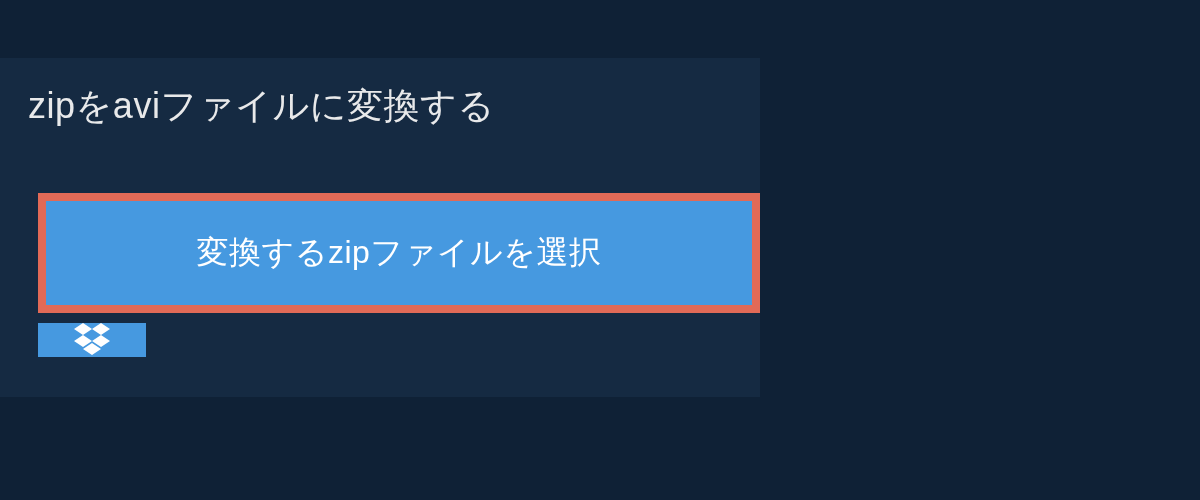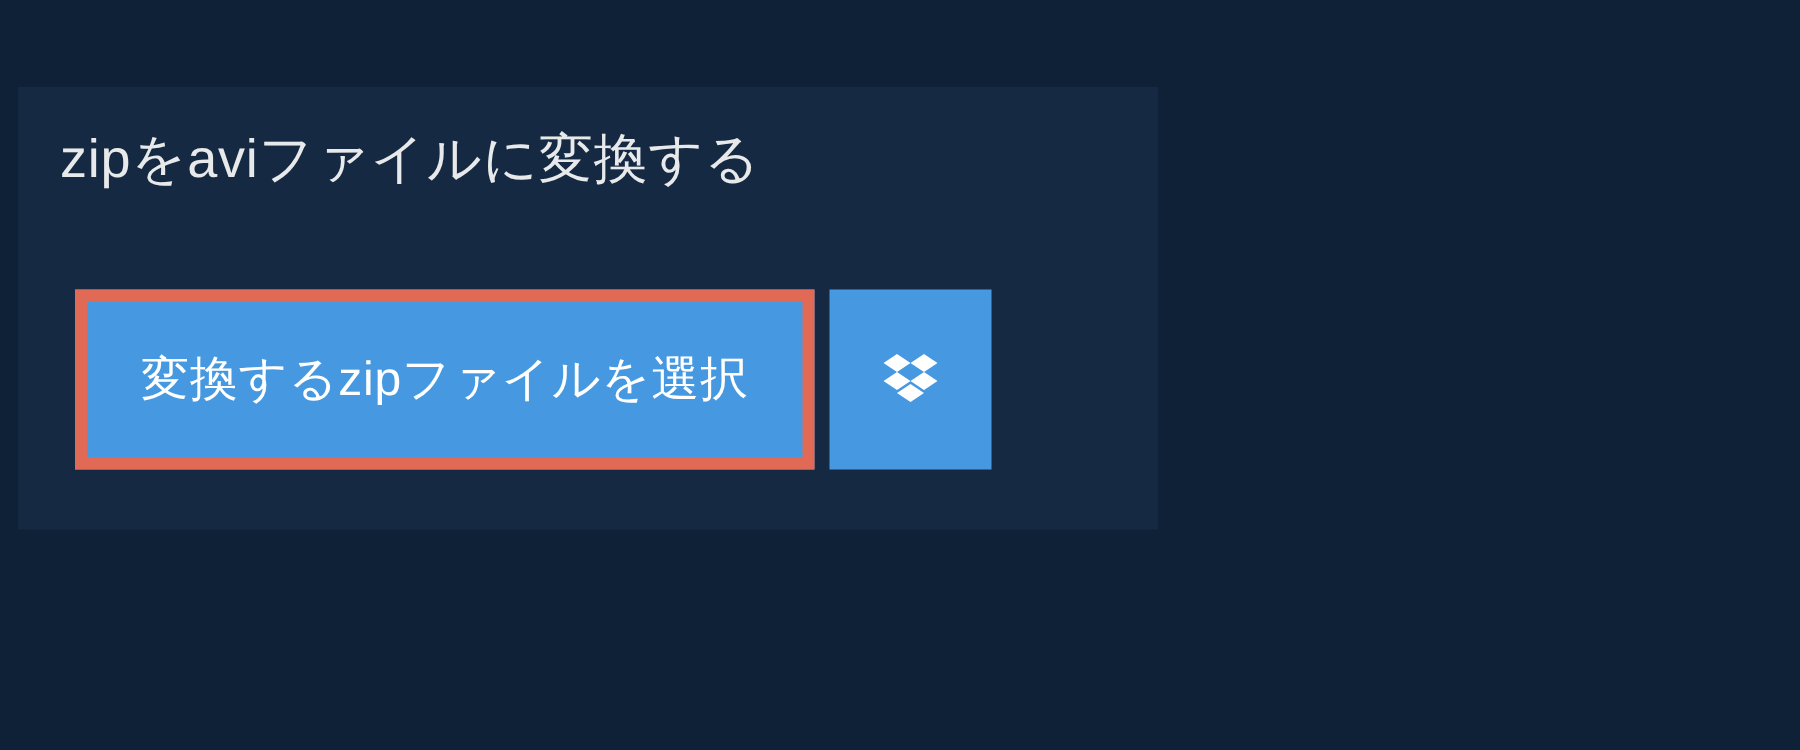--- a/index.html
+++ b/index.html
@@ -12,38 +12,38 @@
       font-family: -apple-system, BlinkMacSystemFont, "Segoe UI", "Helvetica Neue", Arial, sans-serif;
       width: 1200px;
       height: 500px;
       overflow: hidden;
     }
     .panel {
       background-color: #152a42;
       margin-top: 58px;
       width: 760px;
       padding-bottom: 40px;
-      margin-left: 12px;
     }
     .title-bar {
       background-color: #152a42;
       padding: 24px 28px;
       width: 608px;
     }
     .title {
       color: #e8e9ea;
       font-size: 36px;
       font-weight: 400;
       letter-spacing: 0.5px;
     }
     .button-row {
       display: flex;
       gap: 10px;
       padding: 38px 0 0 38px;
       align-items: stretch;
+      flex-direction: column;
     }
     .select-button {
       background-color: #4699e0;
       border: 8px solid #e16a57;
       color: #ffffff;
       font-size: 32px;
       font-weight: 400;
       padding: 30px 36px;
       cursor: pointer;
       display: flex;

